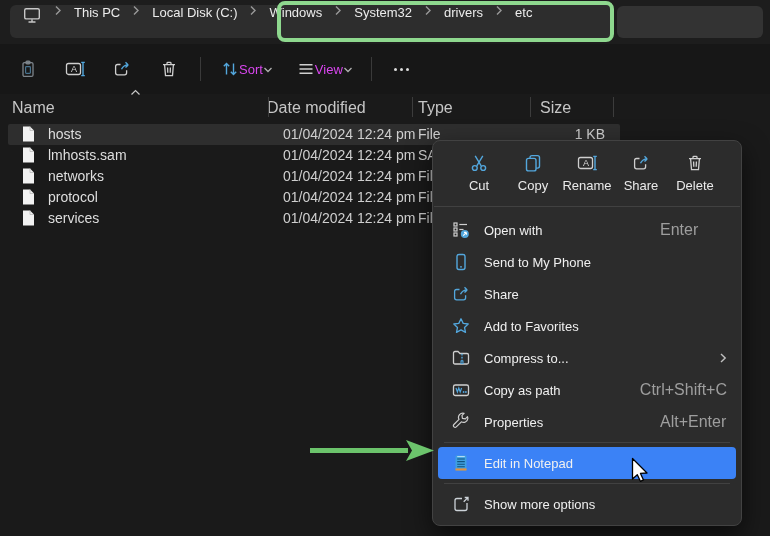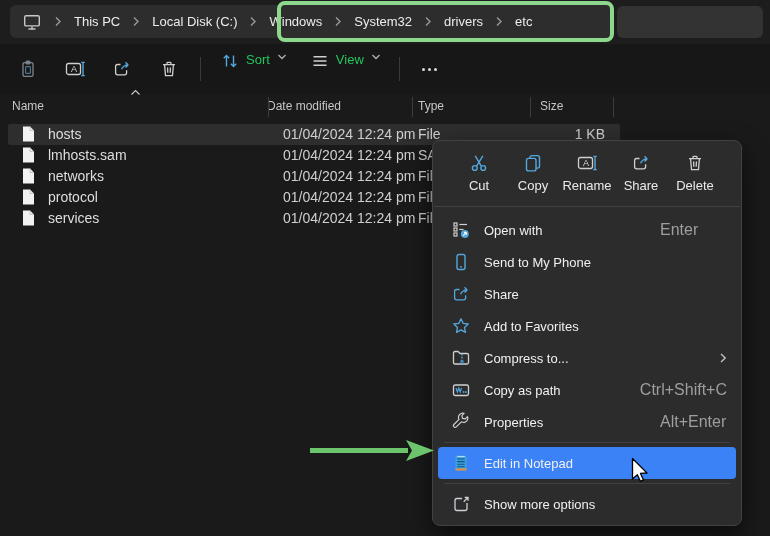--- a/index.html
+++ b/index.html
@@ -2,38 +2,38 @@
 <html><head>
 <meta charset="utf-8">
 <style>
   html,body{margin:0;padding:0;background:#101010;}
   *{box-sizing:border-box;}
   .stage{position:relative;width:770px;height:536px;background:#1a1a1a;overflow:hidden;
          font-family:"Liberation Sans","DejaVu Sans",sans-serif;color:#e8e8e8;}
   
   .topstrip{position:absolute;left:0;top:0;width:770px;height:44px;background:#1d1d1d;}
   .addressbar{position:absolute;left:10px;top:5px;width:602px;height:33px;background:#2d2d2d;
-              border-radius:6px;display:flex;align-items:center;padding:0 10px 0 12px;gap:12px;
+              border-radius:6px;display:flex;align-items:flex-start;padding:0 10px 0 12px;gap:12px;
               font-size:13px;white-space:nowrap;overflow:hidden;}
   .crumb{color:#ececec;cursor:default;}
   .crumb-chev{display:flex;align-items:center;}
   .searchbox{position:absolute;left:617px;top:6px;width:146px;height:32px;background:#333333;border-radius:6px;}
   .hlbox{position:absolute;left:277px;top:1px;width:337px;height:41px;border:4px solid #8ed88e;
          border-radius:8px;z-index:6;pointer-events:none;}
   
   .toolbar{position:absolute;left:0;top:44px;width:770px;height:50px;background:#171717;
            display:flex;align-items:center;padding-left:10px;}
   .tbtn{width:36px;height:34px;border-radius:4px;display:flex;align-items:center;justify-content:center;margin-right:11px;}
   .tsep{width:1px;height:24px;background:#3a3a3a;margin:0 12px 0 2px;}
-  .tgroup{display:flex;gap:7px;height:34px;padding:0 8px;border-radius:4px;margin-right:8px;
-          font-size:13px;color:#22c55e;}
+  .tgroup{display:flex;align-items:center;height:34px;padding:0 8px;border-radius:4px;margin-right:8px;
+          font-size:13px;color:#d946ef;}
   .ellipsis-dots{display:flex;gap:3px;}
   .ellipsis-dots i{width:3px;height:3px;border-radius:50%;background:#dcdcdc;}
   
-  .headers{position:absolute;left:0;top:96px;width:630px;height:24px;font-size:12px;color:#c6c6c6;}
+  .headers{position:absolute;left:0;top:96px;width:630px;height:24px;font-size:16px;color:#c6c6c6;}
   .h-cell{position:absolute;top:3px;}
   .h-sep{position:absolute;top:1px;width:1px;height:20px;background:#3c3c3c;}
   .sort-caret{position:absolute;left:130px;top:-7px;}
   
   .rows{position:absolute;left:0;top:124px;width:630px;}
   .frow{position:relative;height:21px;font-size:14px;color:#dedede;}
   .frow.selected::before{content:"";position:absolute;left:8px;top:0;width:612px;height:21px;
         background:#2e2e2e;border-radius:2px;}
   .fcell{position:absolute;top:0;line-height:21px;z-index:1;}
   .c-icon{left:22px;top:2px;}

